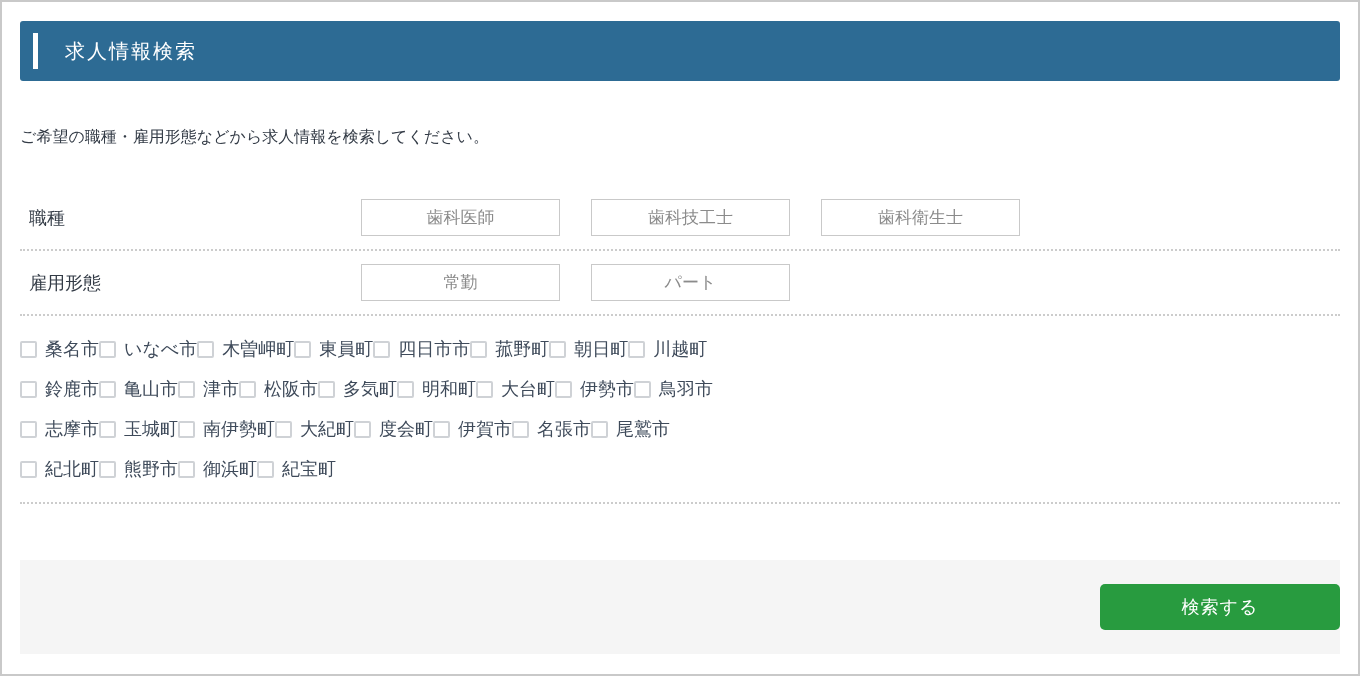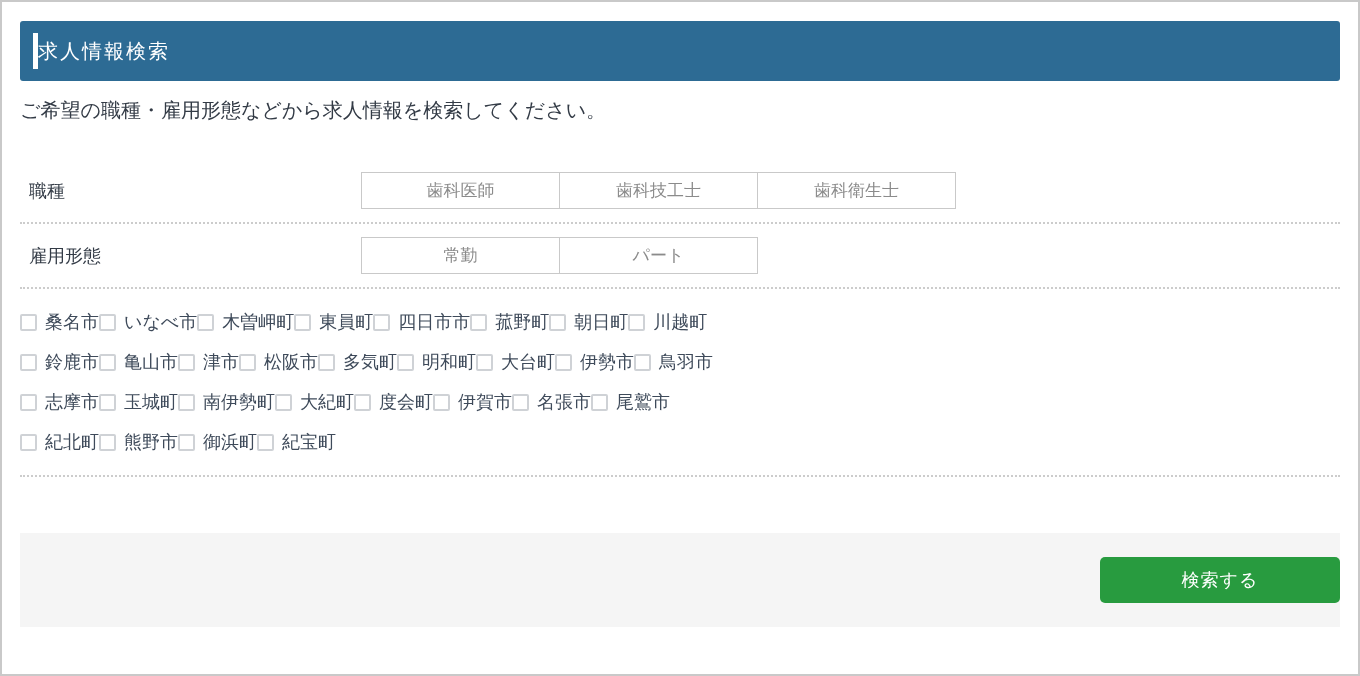--- a/index.html
+++ b/index.html
@@ -26,27 +26,28 @@
   .accent-bar {
     width: 5px;
     height: 36px;
     background: #ffffff;
     margin-left: 13px;
   }
   .page-title {
     color: #ffffff;
     font-size: 20px;
     letter-spacing: 2px;
+    margin-left: 27px;
     font-weight: normal;
   }
 
   
   .description {
-    margin: 19px 18px 0;
-    font-size: 20px;
+    margin: 46px 18px 0;
+    font-size: 16px;
     line-height: 20px;
     color: #333b46;
   }
 
   
   .search-form { margin: 39px 18px 0; }
   .form-row {
     display: flex;
     align-items: center;
     padding: 13px 0;
@@ -54,21 +55,21 @@
   }
   .row-label {
     width: 341px;
     padding-left: 9px;
     font-size: 18px;
     color: #333b46;
     flex: 0 0 auto;
   }
 
   
-  .btn-group { display: flex; }
+  .btn-group { display: flex; gap: 32px; }
   .opt-btn {
     width: 199px;
     height: 37px;
     background: #ffffff;
     border: 1px solid #c9c9c9;
     margin-left: -1px;
     color: #8b8b8b;
     font-size: 17px;
     font-family: "Liberation Sans", sans-serif;
     cursor: pointer;

